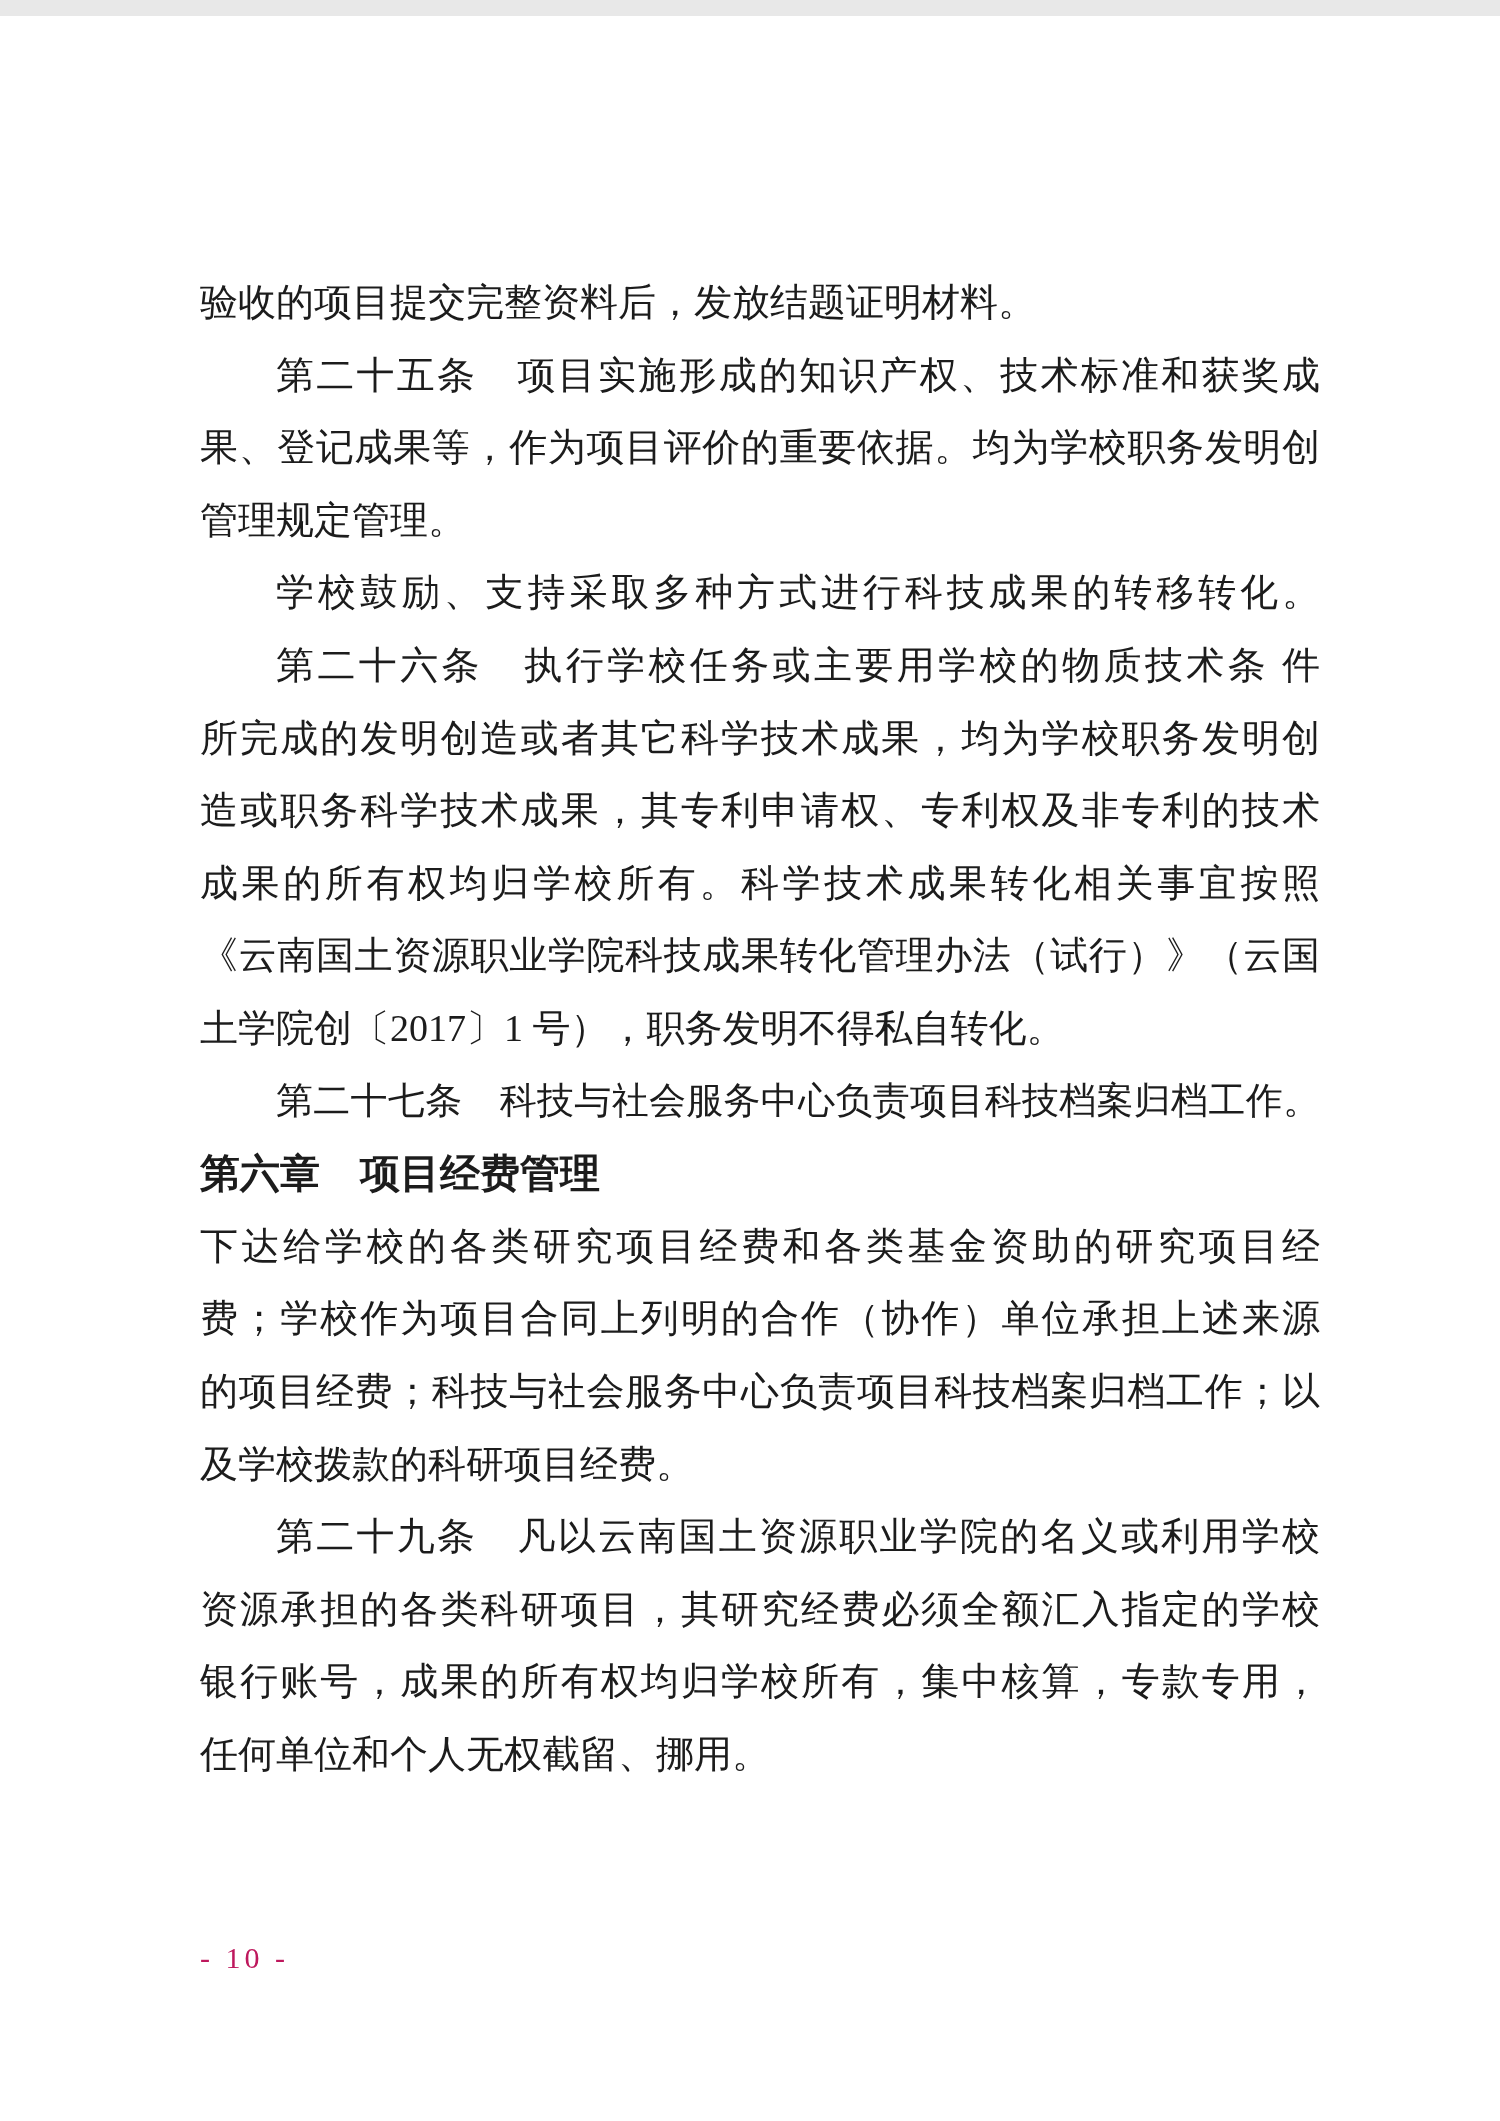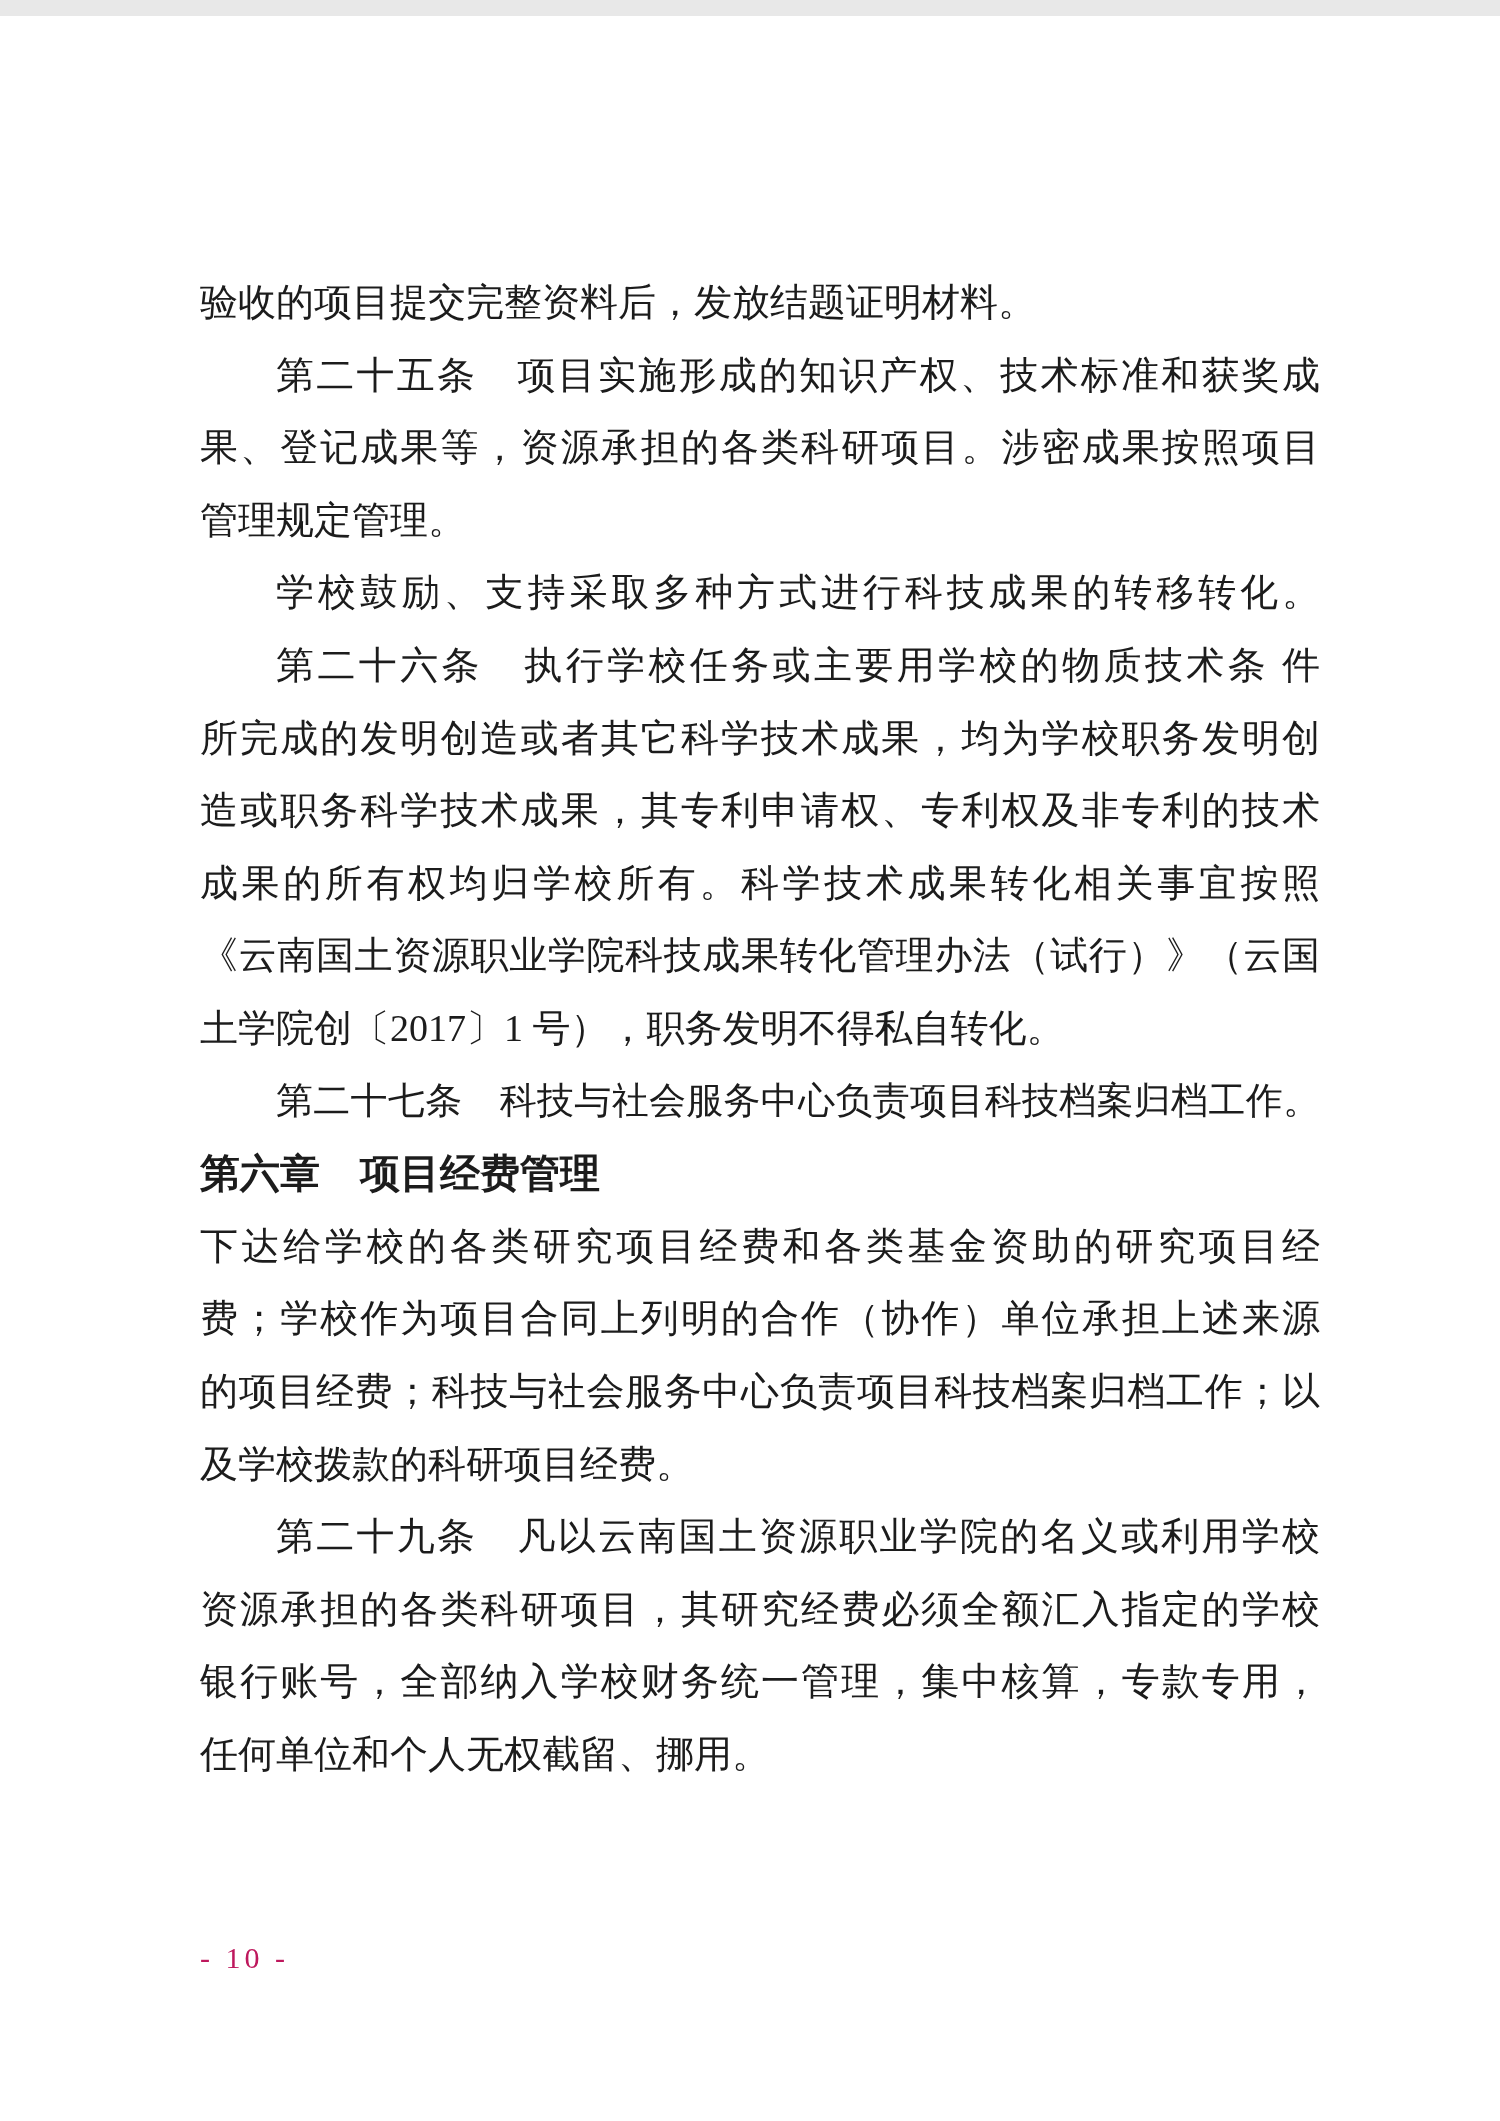--- a/index.html
+++ b/index.html
@@ -60,34 +60,34 @@
     color: #be185d;
   }
 </style>
 </head>
 <body>
 
 <div class="page">
   <div class="content">
     <div class="line">验收的项目提交完整资料后，发放结题证明材料。</div>
     <div class="line indent j">第二十五条　项目实施形成的知识产权、技术标准和获奖成</div>
-    <div class="line j">果、登记成果等，资源承担的各类科研项目。涉密成果按照项目</div>
+    <div class="line j">果、登记成果等，作为项目评价的重要依据。均为学校职务发明创</div>
     <div class="line">管理规定管理。</div>
     <div class="line indent j">学校鼓励、支持采取多种方式进行科技成果的转移转化。</div>
     <div class="line indent j">第二十六条　执行学校任务或主要用学校的物质技术条 件</div>
     <div class="line j">所完成的发明创造或者其它科学技术成果，均为学校职务发明创</div>
     <div class="line j">造或职务科学技术成果，其专利申请权、专利权及非专利的技术</div>
     <div class="line j">成果的所有权均归学校所有。科学技术成果转化相关事宜按照</div>
     <div class="line j">《云南国土资源职业学院科技成果转化管理办法（试行）》（云国</div>
     <div class="line">土学院创〔2017〕1 号），职务发明不得私自转化。</div>
     <div class="line indent j tight">第二十七条　科技与社会服务中心负责项目科技档案归档工作。</div>
     <div class="chapter-heading">第六章　项目经费管理</div>
     <div class="line j">下达给学校的各类研究项目经费和各类基金资助的研究项目经</div>
     <div class="line j">费；学校作为项目合同上列明的合作（协作）单位承担上述来源</div>
     <div class="line j">的项目经费；科技与社会服务中心负责项目科技档案归档工作；以</div>
     <div class="line">及学校拨款的科研项目经费。</div>
     <div class="line indent j">第二十九条　凡以云南国土资源职业学院的名义或利用学校</div>
     <div class="line j">资源承担的各类科研项目，其研究经费必须全额汇入指定的学校</div>
-    <div class="line j">银行账号，全部纳入学校财务统一管理，集中核算，专款专用，</div>
+    <div class="line j">银行账号，成果的所有权均归学校所有，集中核算，专款专用，</div>
     <div class="line">任何单位和个人无权截留、挪用。</div>
   </div>
   <div class="page-number">- 10 -</div>
 </div>
 
 </body></html>

